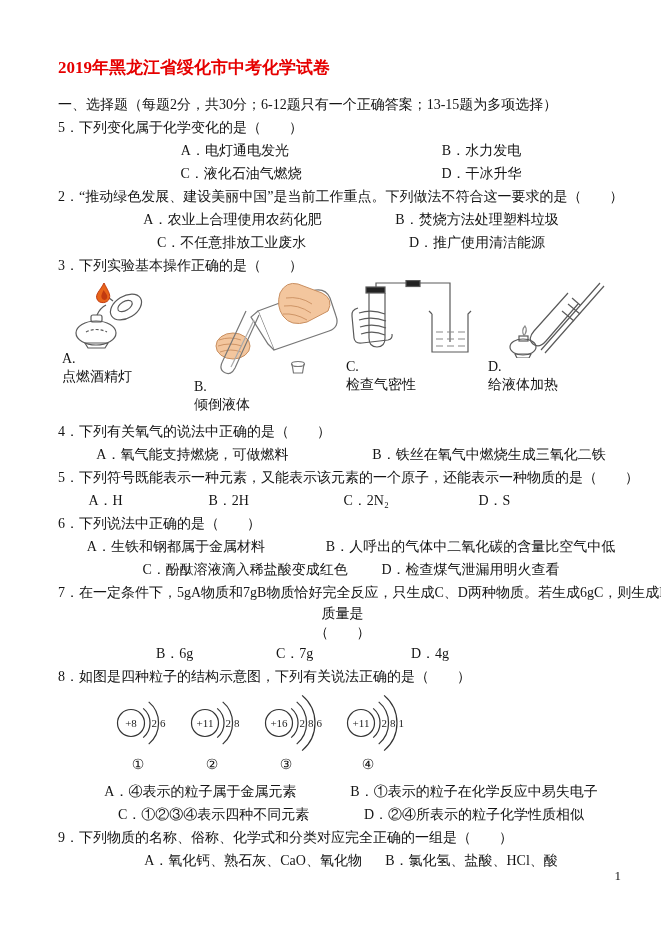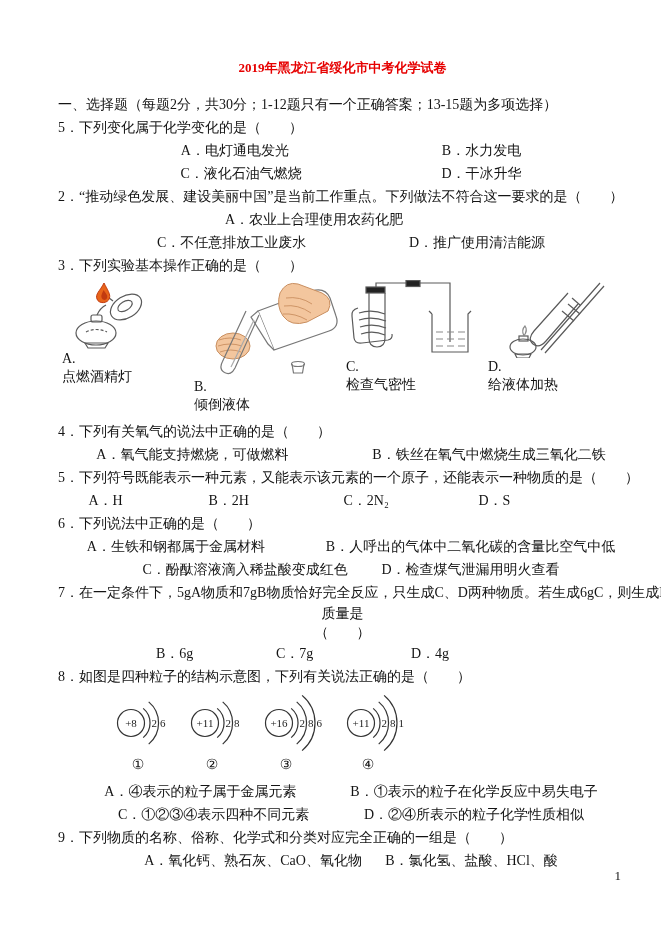--- a/index.html
+++ b/index.html
@@ -2,21 +2,21 @@
 <html><head>
 <meta charset="utf-8">
 <style>
   html,body { margin:0; padding:0; background:#fff; }
   .page {
     position:relative; width:661px; height:935px; background:#ffffff;
     box-sizing:border-box; padding:56px 34px 0 58px; overflow:hidden;
     font-family:"Liberation Serif","DejaVu Serif",serif;
     color:#141414; font-size:14px;
   }
-  .title { text-align:center; font-weight:bold; font-size:13px; line-height:24px; margin-bottom:13px; white-space:nowrap; }
+  .title { font-weight:bold; font-size:17px; line-height:24px; margin-bottom:13px; white-space:nowrap; }
   .row  { line-height:23px; min-height:23px; white-space:nowrap; }
   .row-sm { line-height:19px; min-height:19px; white-space:nowrap;text-align:center; }
   .opts { display:flex; padding-left:17px; line-height:23px; min-height:23px; white-space:nowrap;justify-content:center; }
   .opts .c { flex:none; }
   .opts4 .c { width:135px; }
   .opts4 .c:first-child { width:120px; }
   .figures-row { display:flex; align-items:flex-start; margin:3px 0 2px 4px; height:138px; }
   .fig { flex:none; }
   .fig-letter { line-height:17px; font-size:14px; }
   .fig-cap { line-height:20px; font-size:14px; white-space:nowrap; }
@@ -26,35 +26,36 @@
   .page-num { position:absolute; right:40px; top:868px; font-size:13px; }
   svg { display:block; }
 </style>
 </head>
 <body>
 
 <div class="page">
 
   <div class="title" style="color: rgb(230, 0, 0);">2019年黑龙江省绥化市中考化学试卷</div>
 
-  <div class="row">一、选择题（每题2分，共30分；1-12题只有一个正确答案；13-15题为多项选择）</div>
+  <div class="row">一、选择题（每题2分，共30分；6-12题只有一个正确答案；13-15题为多项选择）</div>
 
   <div class="row">5．下列变化属于化学变化的是（　　）</div>
   <div class="opts">
     <span class="c" style="width:261px">A．电灯通电发光</span>
     <span class="c">B．水力发电</span>
   </div>
   <div class="opts">
     <span class="c" style="width:261px">C．液化石油气燃烧</span>
     <span class="c">D．干冰升华</span>
   </div>
 
   <div class="row">2．“推动绿色发展、建设美丽中国”是当前工作重点。下列做法不符合这一要求的是（　　）</div>
   <div class="opts">
     <span class="c" style="width:252px">A．农业上合理使用农药化肥</span>
+    <span class="c">B．焚烧方法处理塑料垃圾</span>
   </div>
   <div class="opts">
     <span class="c" style="width:252px">C．不任意排放工业废水</span>
     <span class="c">D．推广使用清洁能源</span>
   </div>
 
   <div class="row">3．下列实验基本操作正确的是（　　）</div>
 
   <div class="figures-row">
 

